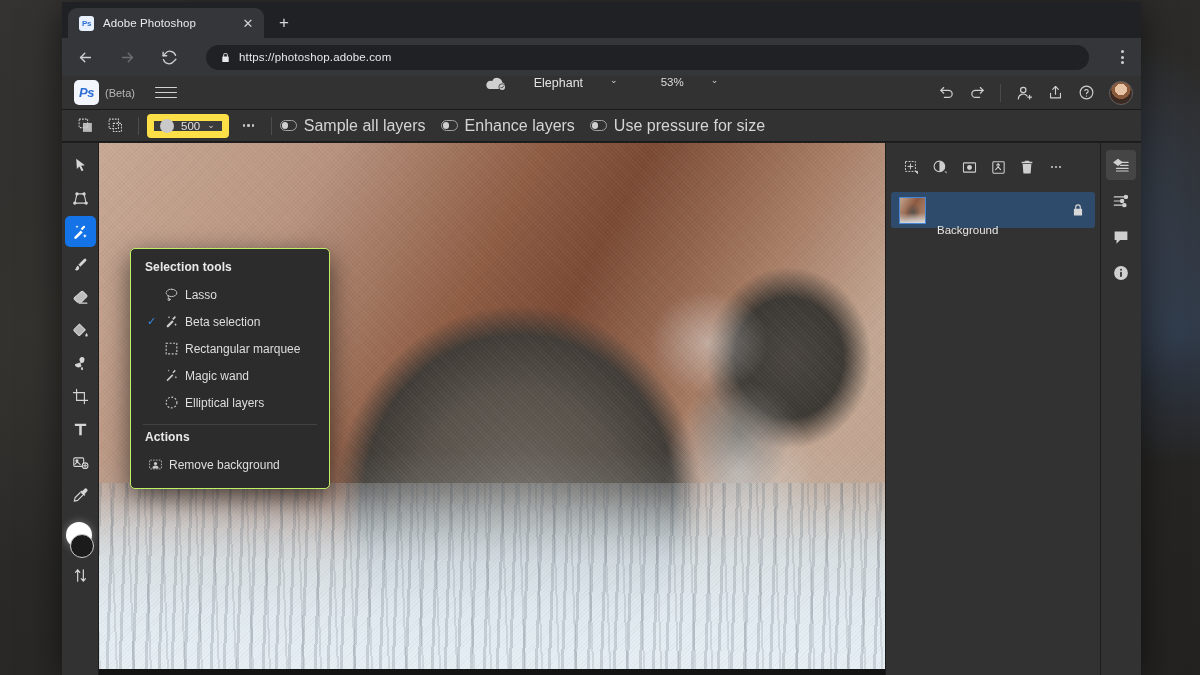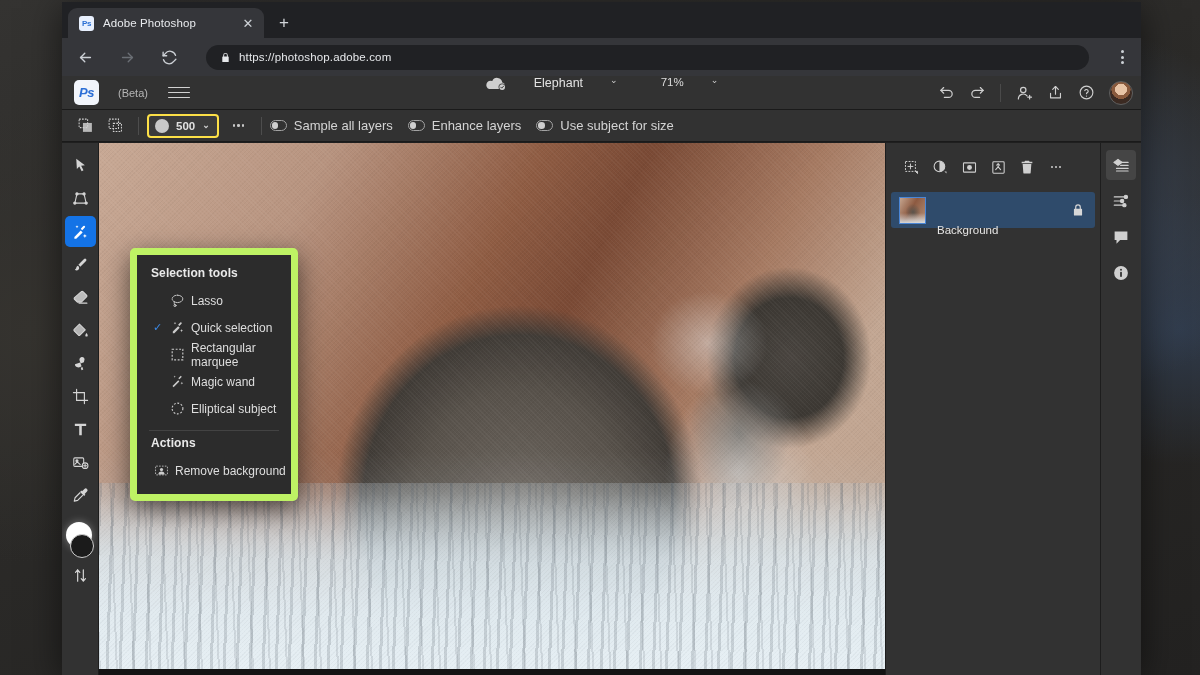--- a/index.html
+++ b/index.html
@@ -98,21 +98,21 @@
     border-bottom: 1px solid #1a1a1a;
     position: relative; padding: 0 8px 0 6px;
   }
   #ps-logo {
     width: 25px; height: 25px; border-radius: 5px;
     background: #f2f5fb; color: #2d6fd6;
     font-size: 13px; font-weight: bold; font-style: italic;
     display: flex; align-items: center; justify-content: center;
     margin-left: 6px; letter-spacing: -.5px;
   }
-  #ps-beta { color: #b6b6b6; font-size: 11px; margin-left: 19px; }
+  #ps-beta { color: #b6b6b6; font-size: 11px; margin-left: 6px; }
   #ps-hamburger {
     margin-left: 20px; width: 22px; height: 22px;
     display: flex; flex-direction: column; justify-content: center; gap: 3.5px;
   }
   #ps-hamburger i { height: 1.6px; background: #d2d2d2; border-radius: 1px; display:block;}
   #doc-center {
     position: absolute; left: 0; right: 0; top: 0; bottom: 0;
     display: flex; align-items: flex-start; justify-content: center;
     gap: 27px; pointer-events: none;
   }
@@ -144,40 +144,40 @@
   }
   .opt-icon-btn {
     width: 30px; height: 26px; display: flex;
     align-items: center; justify-content: center; color: #d0d0d0;
     border-radius: 3px;
   }
   .opt-sep { width: 1px; height: 18px; background: #4d4d4d; margin: 0 8px; }
   #brush-size-ctl {
     display: flex; align-items: center; gap: 7px;
     height: 24px; padding: 0 7px 0 6px;
-    border: 2px solid #fde047; border-radius: 4px; background: #3b3b3b; font-weight: bold;
+    border: 7px solid #fde047; border-radius: 4px; background: #3b3b3b;
   }
   #brush-dot { width: 14px; height: 14px; border-radius: 50%; background: #c9c9c9; display:block;}
   #brush-size-val { color: #e0e0e0; font-size: 11.5px; }
   #brush-more {
     width: 28px; height: 24px; color: #c8c8c8;
     display: flex; align-items: center; justify-content: center;
     gap: 2px; margin-left: 6px;
   }
   #brush-more i { width: 2.5px; height: 2.5px; border-radius: 50%; background: currentColor; display:block;}
   .opt-toggle-group { display: flex; align-items: center; gap: 7px; margin-right: 15px; }
   .toggle {
     width: 17px; height: 11px; border-radius: 6px;
     border: 1.2px solid #a2a2a2; position: relative; background: transparent;
   }
   .toggle::after {
     content: ""; position: absolute; left: 1px; top: 1px;
     width: 6.6px; height: 6.6px; border-radius: 50%; background: #cfcfcf;
   }
-  .opt-label { color: #d4d4d4; font-size: 13px; white-space: nowrap; }
+  .opt-label { color: #d4d4d4; font-size: 16px; white-space: nowrap; }
 
   
   #ps-body { position: absolute; left: 0; right: 0; top: 67px; bottom: 0; }
 
   
   #tool-rail {
     position: absolute; left: 0; top: 0; bottom: 0; width: 37px;
     background: #323232; display: flex; flex-direction: column;
     align-items: center; padding-top: 7px; gap: 2px;
     border-right: 1px solid #1d1d1d; z-index: 6;
@@ -239,22 +239,22 @@
       repeating-linear-gradient(45deg, rgba(255,255,255,.35) 0 1px, rgba(0,0,0,0) 1px 3px),
       repeating-linear-gradient(-45deg, rgba(0,0,0,.3) 0 1px, rgba(0,0,0,0) 1px 3px);
   }
   #canvas-bottom-edge {
     position: absolute; left: 0; right: 0; bottom: 0; height: 6px;
     background: #141414;
   }
 
   
   #flyout {
-    position: absolute; left: 68px; top: 105px; width: 168px;
-    background: #2c2c2c; border: 7px solid #bef264; border-radius: 5px;
+    position: absolute; left: 68px; top: 105px; width: 200px;
+    background: #2c2c2c; border: 1px solid #bef264; border-radius: 5px;
     box-shadow: 0 8px 26px rgba(0,0,0,.6);
     padding: 9px 0 10px 0; z-index: 20;
   }
   .flyout-header {
     color: #e9e9e9; font-size: 12px; font-weight: bold;
     padding: 2px 0 7px 14px; letter-spacing: .1px;
   }
   .flyout-item {
     display: flex; align-items: center; height: 27px;
     padding-left: 14px; gap: 4px; position: relative;
@@ -380,21 +380,21 @@
         <span class="cloud-wrap">
           <svg width="22" height="16" viewBox="0 0 26 18" fill="currentColor">
               <path d="M20.4 7.1A6.2 6.2 0 0 0 8.6 5.4 4.8 4.8 0 0 0 4.8 15h14.6a4 4 0 0 0 1-7.9z"></path>
               <circle cx="20.3" cy="12.6" r="4.3" fill="#323232"></circle>
               <circle cx="20.3" cy="12.6" r="3.4" fill="currentColor"></circle>
               <path d="M18.6 12.7l1.2 1.2 2.3-2.5" stroke="#323232" stroke-width="1.1" fill="none" stroke-linecap="round" stroke-linejoin="round"></path>
             </svg>
         </span>
         <span id="doc-name">Elephant</span>
         <span class="chev">⌄</span>
-        <span id="zoom-level">71%</span>
+        <span id="zoom-level">53%</span>
         <span class="chev">⌄</span>
       </div>
 
       <div id="ps-header-right">
         <div class="hdr-btn">
           <svg width="17" height="17" viewBox="0 0 24 24" fill="none" stroke="currentColor" stroke-width="1.7" stroke-linecap="round" stroke-linejoin="round">
               <path d="M4 9h11a5 5 0 0 1 0 10H9"></path>
               <path d="M8 5L4 9l4 4"></path>
             </svg>
         </div>
@@ -459,21 +459,21 @@
       <div class="opt-toggle-group">
         <span class="toggle"></span>
         <span class="opt-label">Sample all layers</span>
       </div>
       <div class="opt-toggle-group">
         <span class="toggle"></span>
         <span class="opt-label">Enhance layers</span>
       </div>
       <div class="opt-toggle-group">
         <span class="toggle"></span>
-        <span class="opt-label">Use subject for size</span>
+        <span class="opt-label">Use pressure for size</span>
       </div>
     </div>
 
     <div id="ps-body">
 
       <div id="tool-rail">
         <div class="tool">
           <svg width="17" height="17" viewBox="0 0 24 24" fill="currentColor">
               <path d="M6 2.4l12.2 9.1-5.3.7 3.3 6.6-2.6 1.3-3.3-6.6-3.4 3.5z"></path>
             </svg>
@@ -584,21 +584,21 @@
         <div class="flyout-item">
           <span class="flyout-check">✓</span>
           <span class="flyout-icon">
             <svg width="15" height="15" viewBox="0 0 24 24" fill="currentColor">
                 <path d="M4.5 18.5l8.5-8.5 2.5 2.5-8.5 8.5H4.5z"></path>
                 <path d="M15 9.5l3.4-3.4a1.4 1.4 0 0 0-2-2L13 7.5z"></path>
                 <path d="M18.5 14.5l.7 1.8 1.8.7-1.8.7-.7 1.8-.7-1.8-1.8-.7 1.8-.7z"></path>
                 <path d="M8 3l.6 1.4L10 5l-1.4.6L8 7l-.6-1.4L6 5l1.4-.6z"></path>
               </svg>
           </span>
-          <span class="flyout-label">Quick selection</span>
+          <span class="flyout-label">Beta selection</span>
         </div>
 
         <div class="flyout-item">
           <span class="flyout-icon">
             <svg width="15" height="15" viewBox="0 0 24 24" fill="none" stroke="currentColor" stroke-width="1.8">
                 <rect x="3.5" y="3.5" width="17" height="17" stroke-dasharray="3 2.6"></rect>
               </svg>
           </span>
           <span class="flyout-label">Rectangular marquee</span>
         </div>
@@ -614,21 +614,21 @@
           </span>
           <span class="flyout-label">Magic wand</span>
         </div>
 
         <div class="flyout-item">
           <span class="flyout-icon">
             <svg width="15" height="15" viewBox="0 0 24 24" fill="none" stroke="currentColor" stroke-width="1.8">
                 <circle cx="12" cy="12" r="8.6" stroke-dasharray="3 2.6"></circle>
               </svg>
           </span>
-          <span class="flyout-label">Elliptical subject</span>
+          <span class="flyout-label">Elliptical layers</span>
         </div>
 
         <div class="flyout-sep"></div>
 
         <div class="flyout-header">Actions</div>
 
 
         <div class="flyout-item">
           <span class="flyout-icon no-indent">
             <svg width="15" height="15" viewBox="0 0 24 24" fill="none" stroke="currentColor" stroke-width="1.3">

